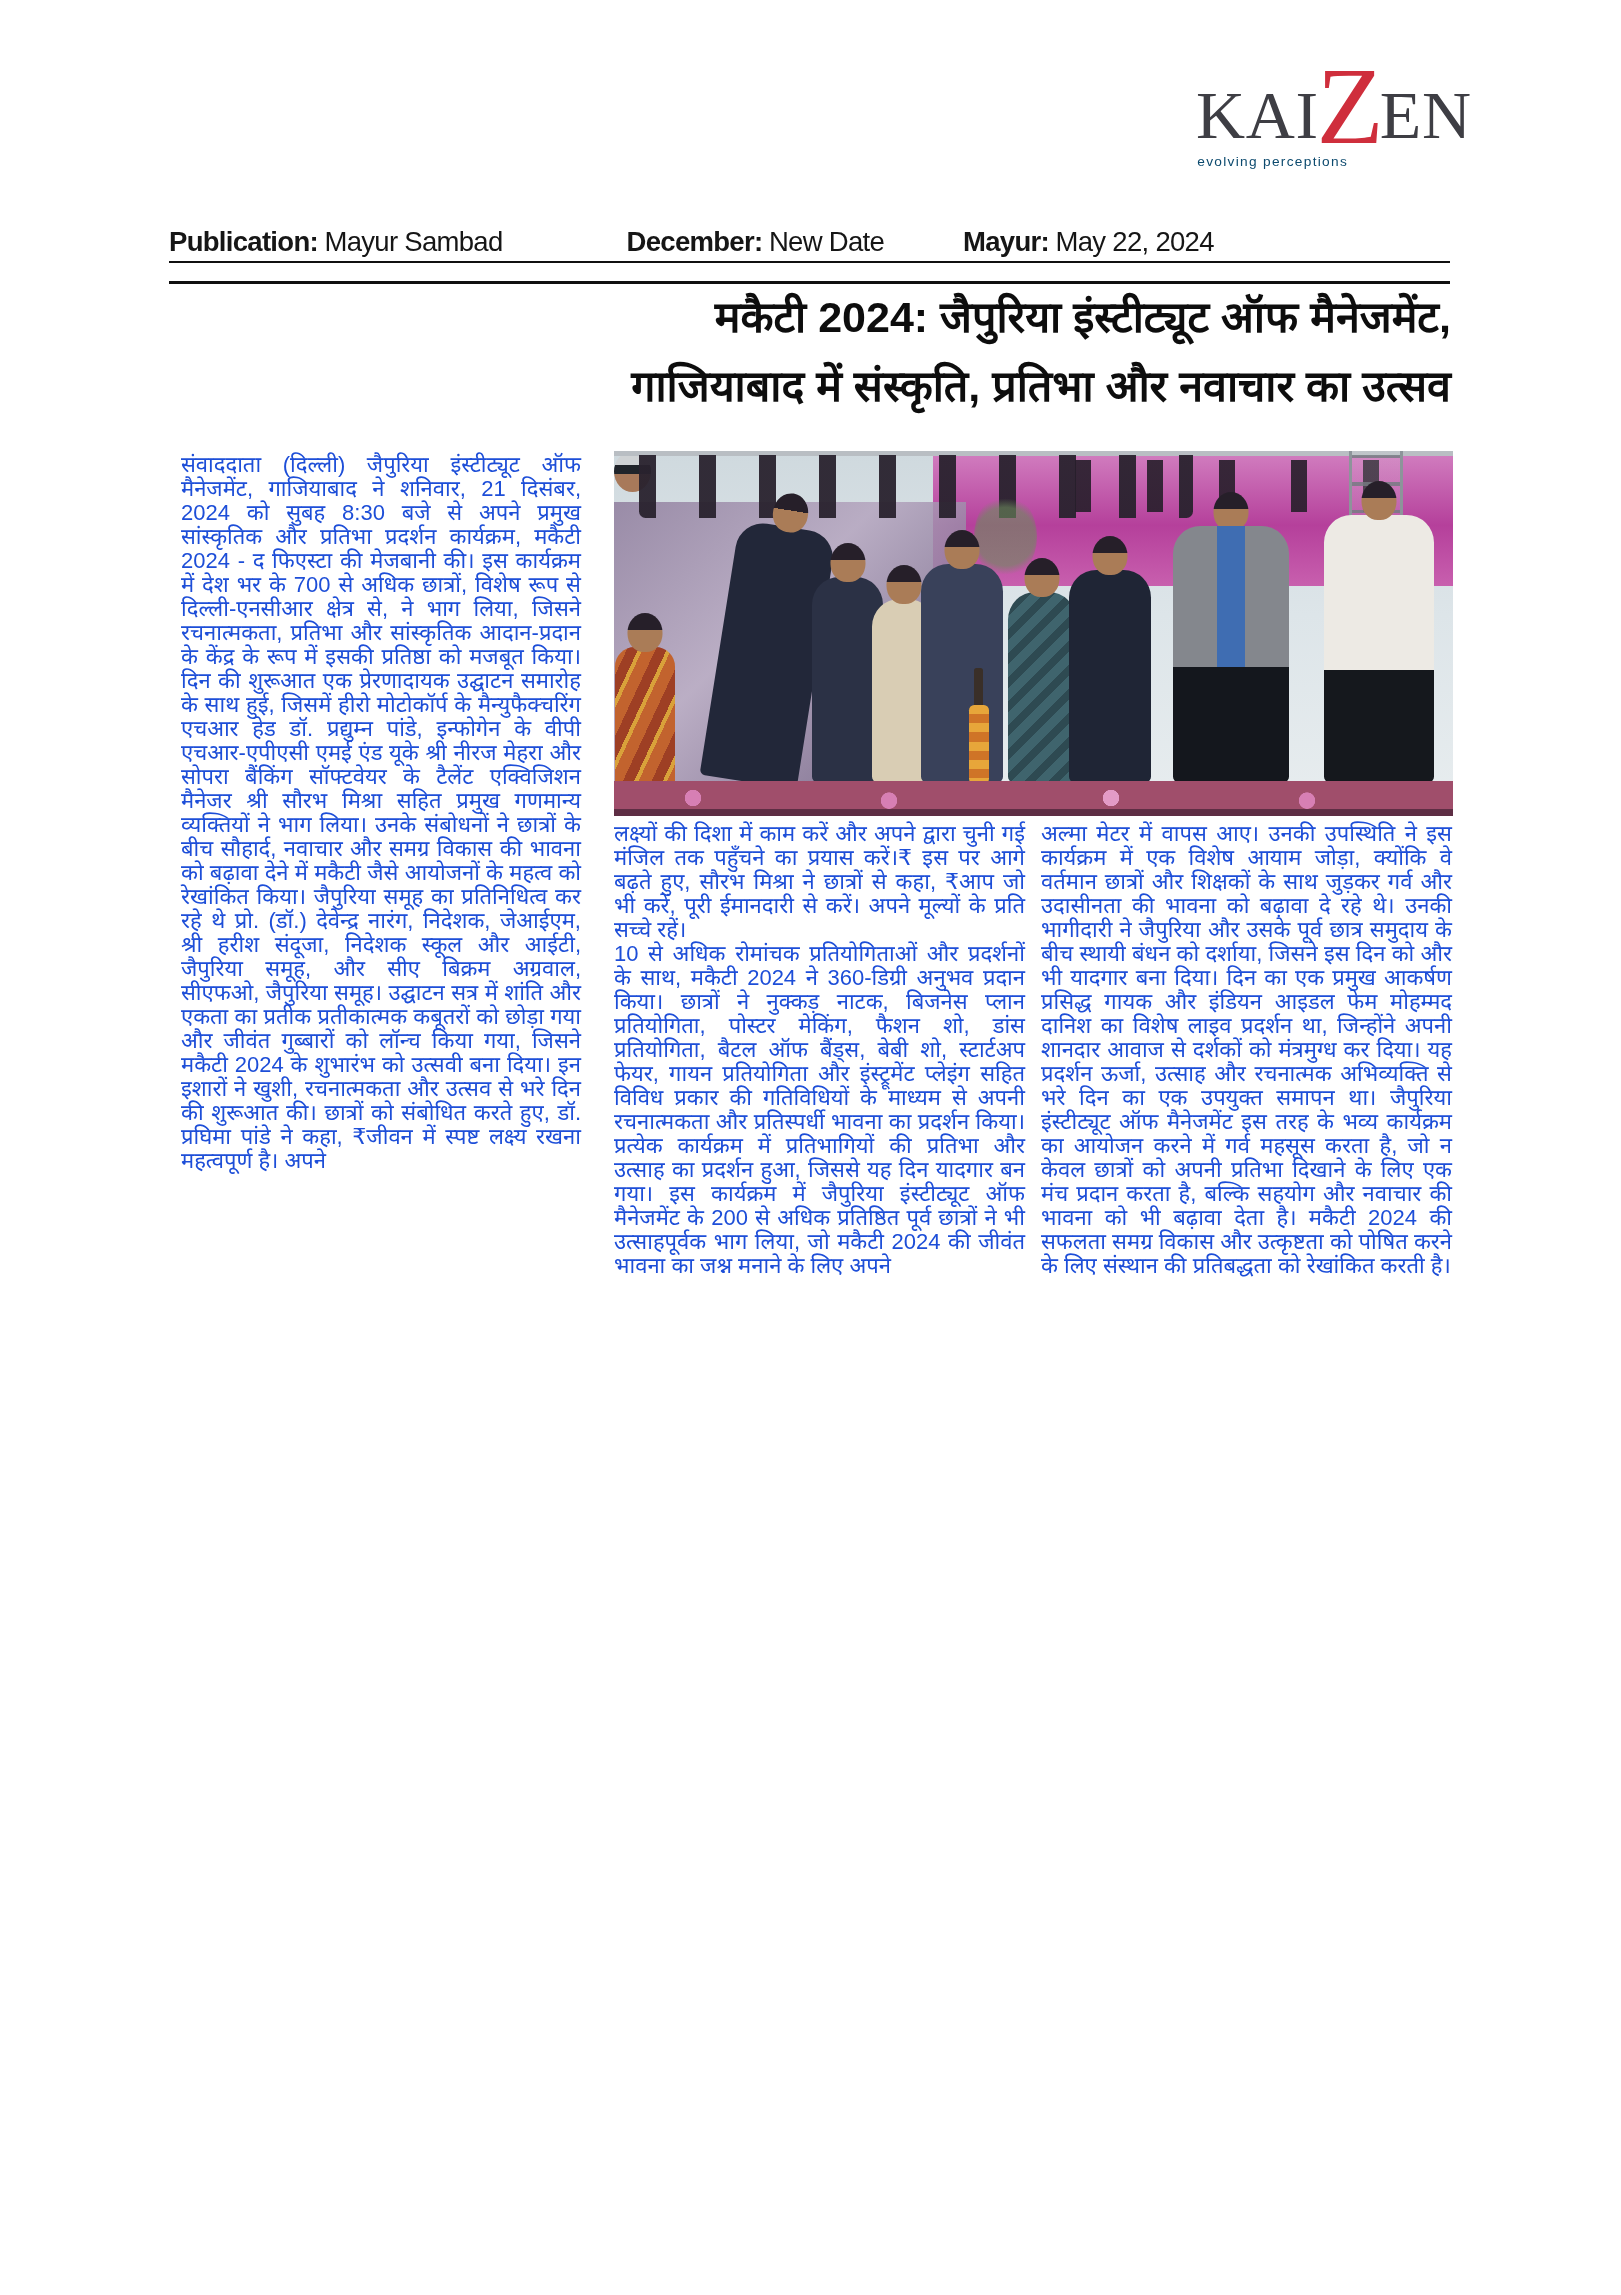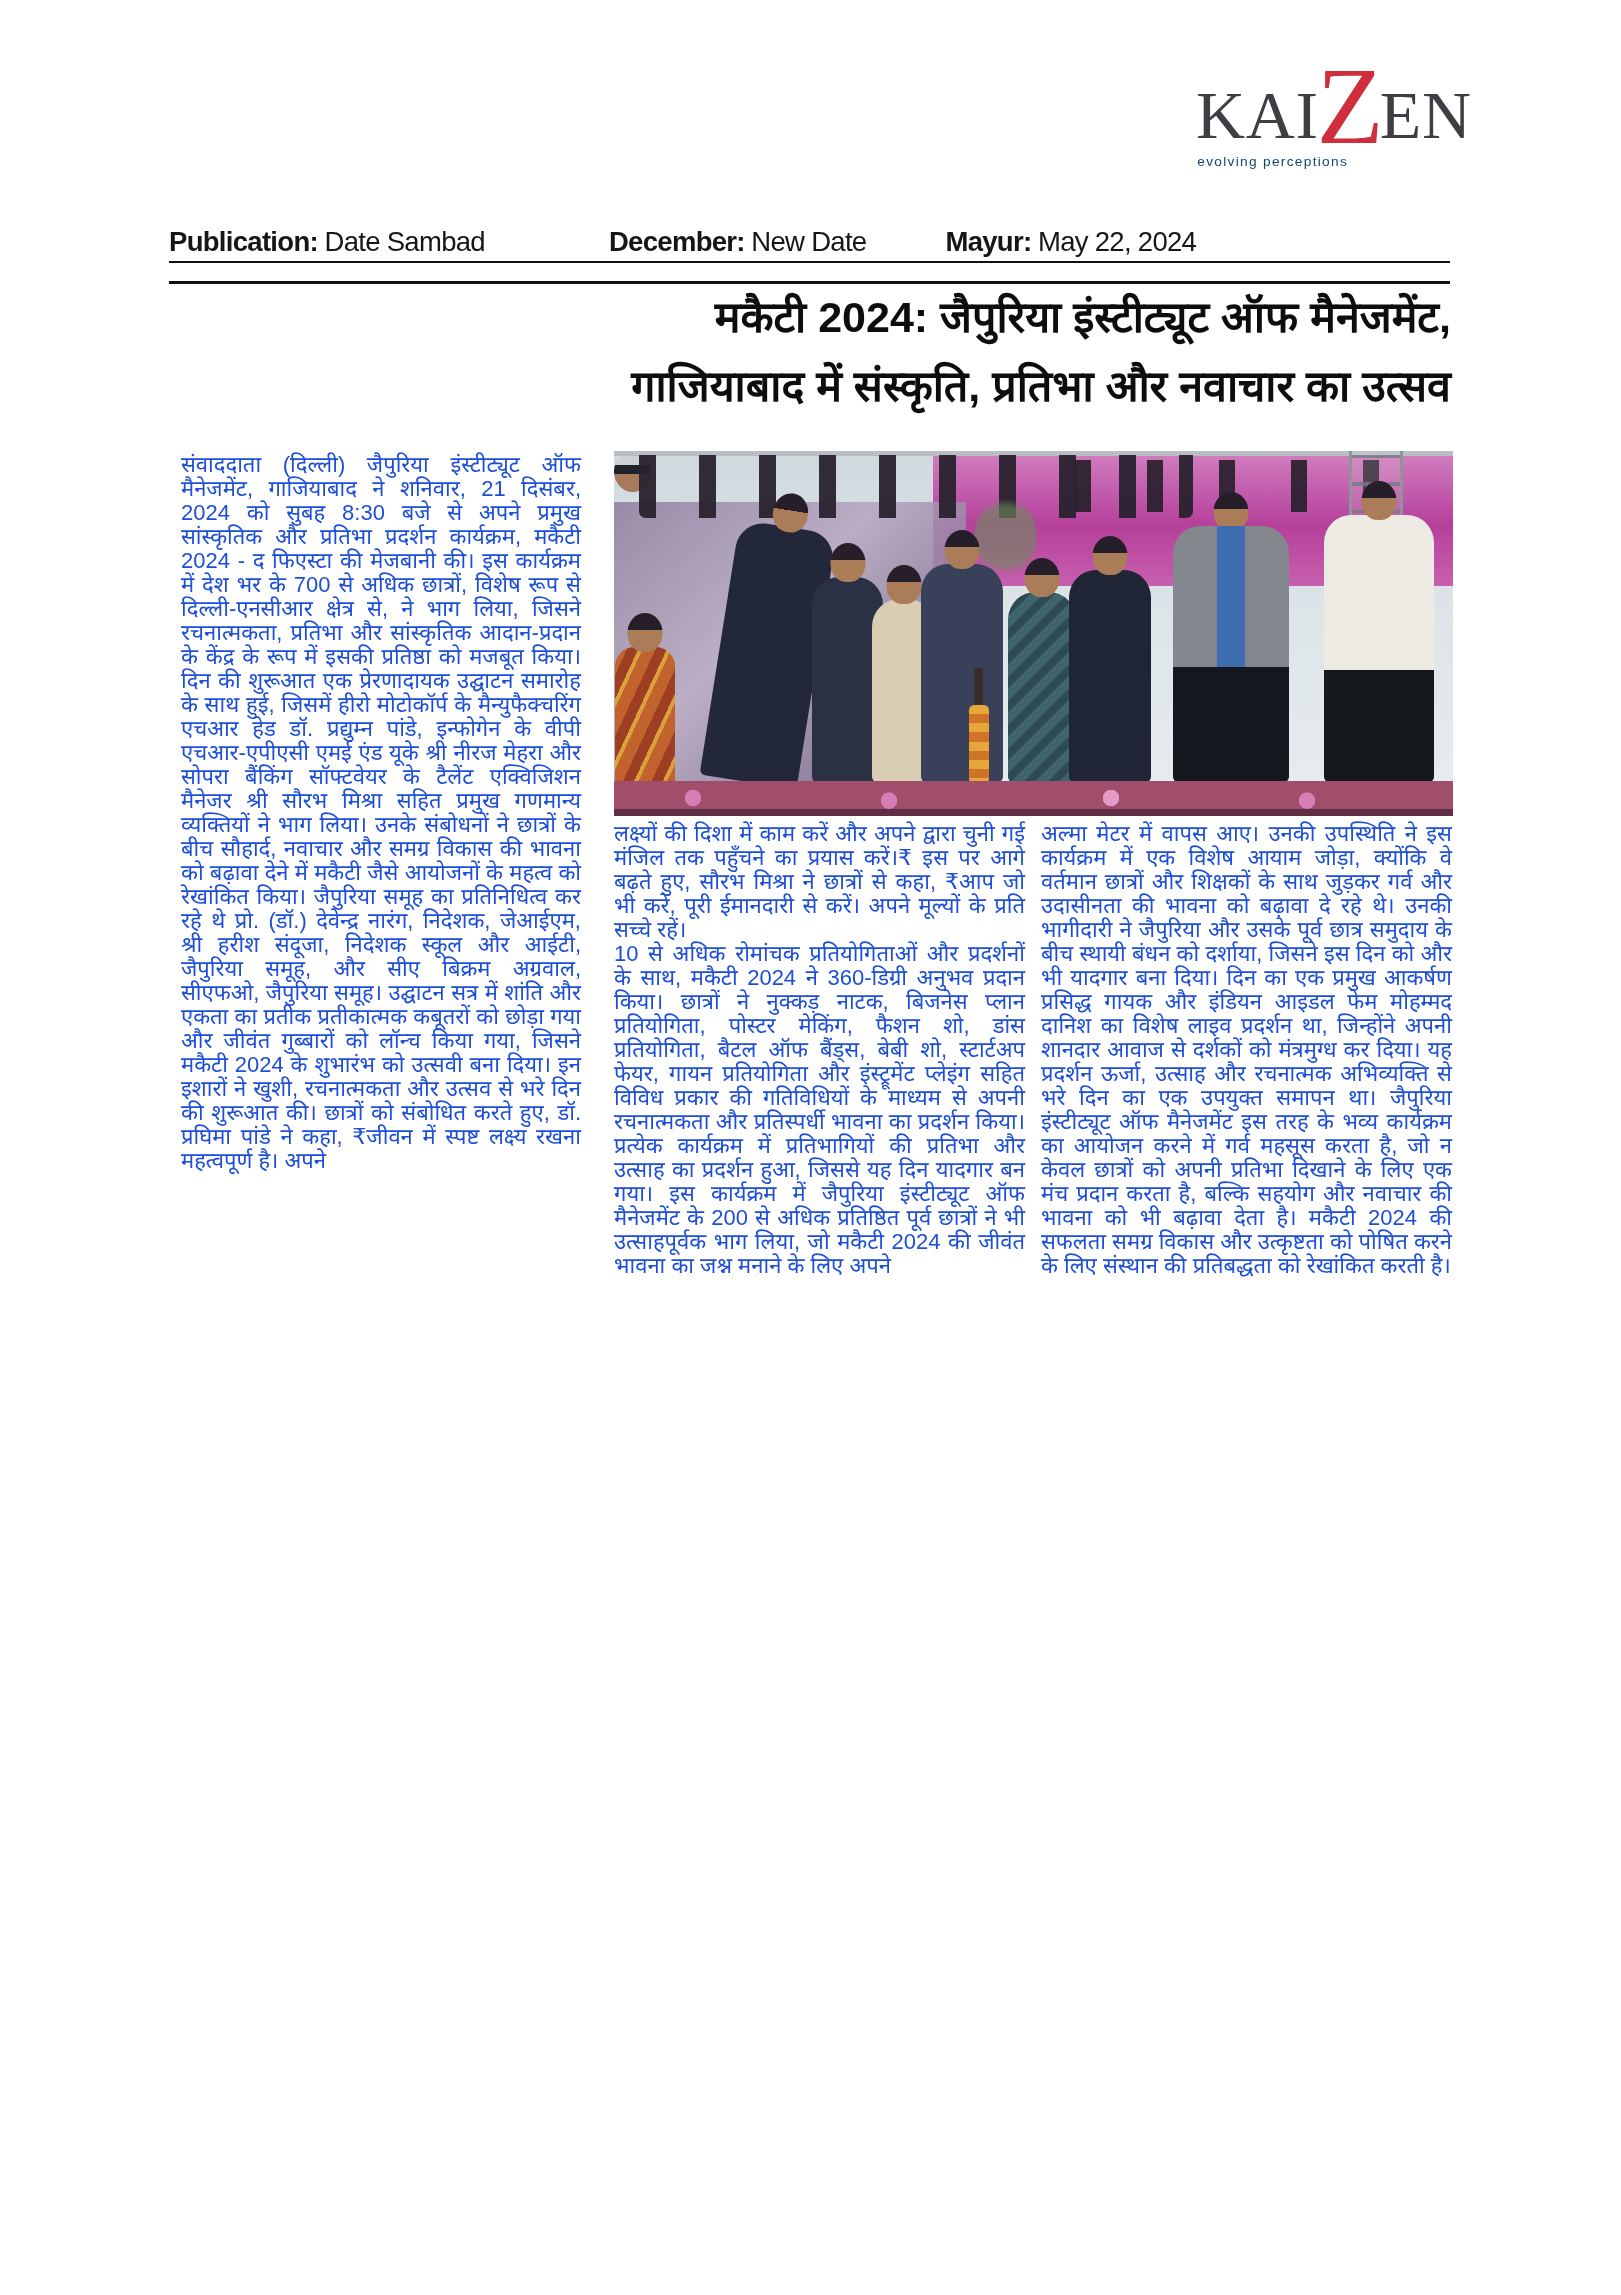--- a/index.html
+++ b/index.html
@@ -95,21 +95,21 @@
       <span class="logo-kai">KAI</span>
       <span class="logo-z">Z</span>
       <span class="logo-en">EN</span>
     </div>
     <div class="logo-tagline">evolving perceptions</div>
   </div>
 
   <div class="meta-line">
     <div class="meta-inner">
       <span class="meta-label">Publication:</span>
-      <span class="meta-value">Date Sambad</span>
+      <span class="meta-value">Mayur Sambad</span>
       <span class="meta-gap1"></span>
       <span class="meta-label">December:</span>
       <span class="meta-value">New Date</span>
       <span class="meta-gap2"></span>
       <span class="meta-label">Mayur:</span>
       <span class="meta-value">May 22, 2024</span>
     </div>
   </div>
 
   <div class="headline">

